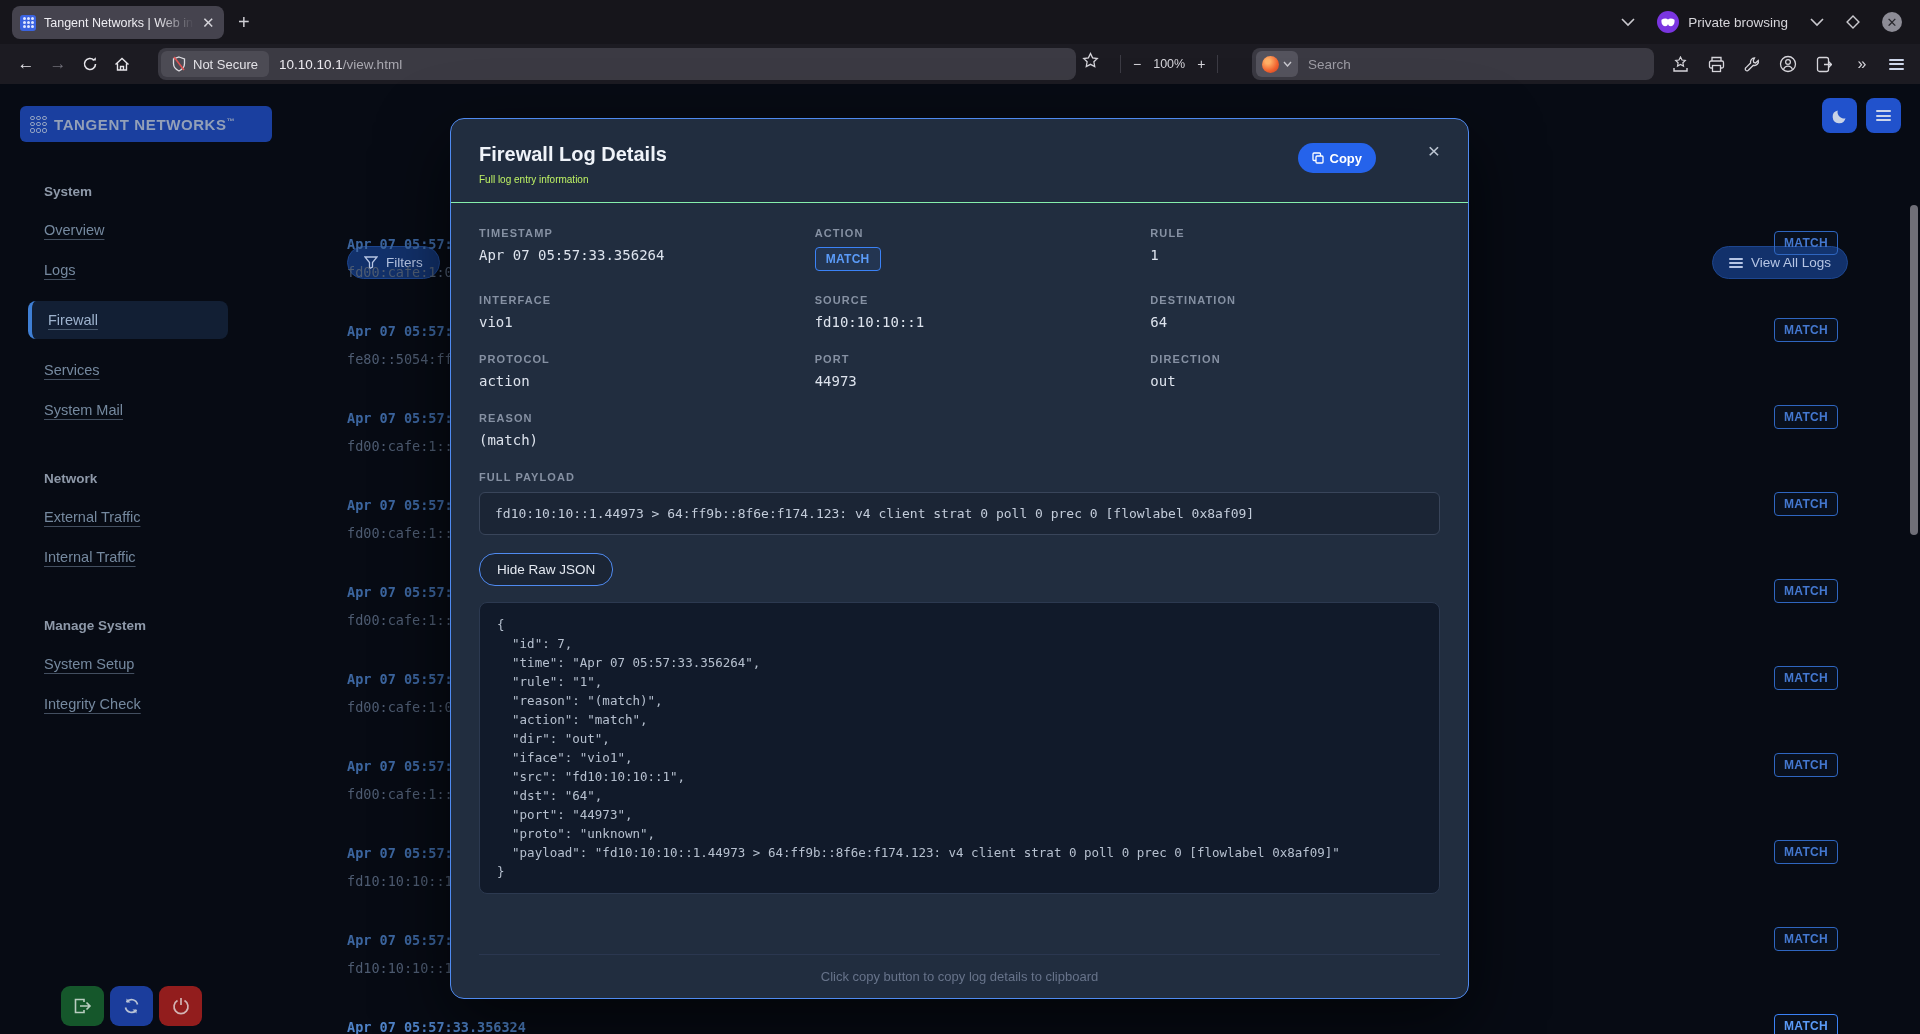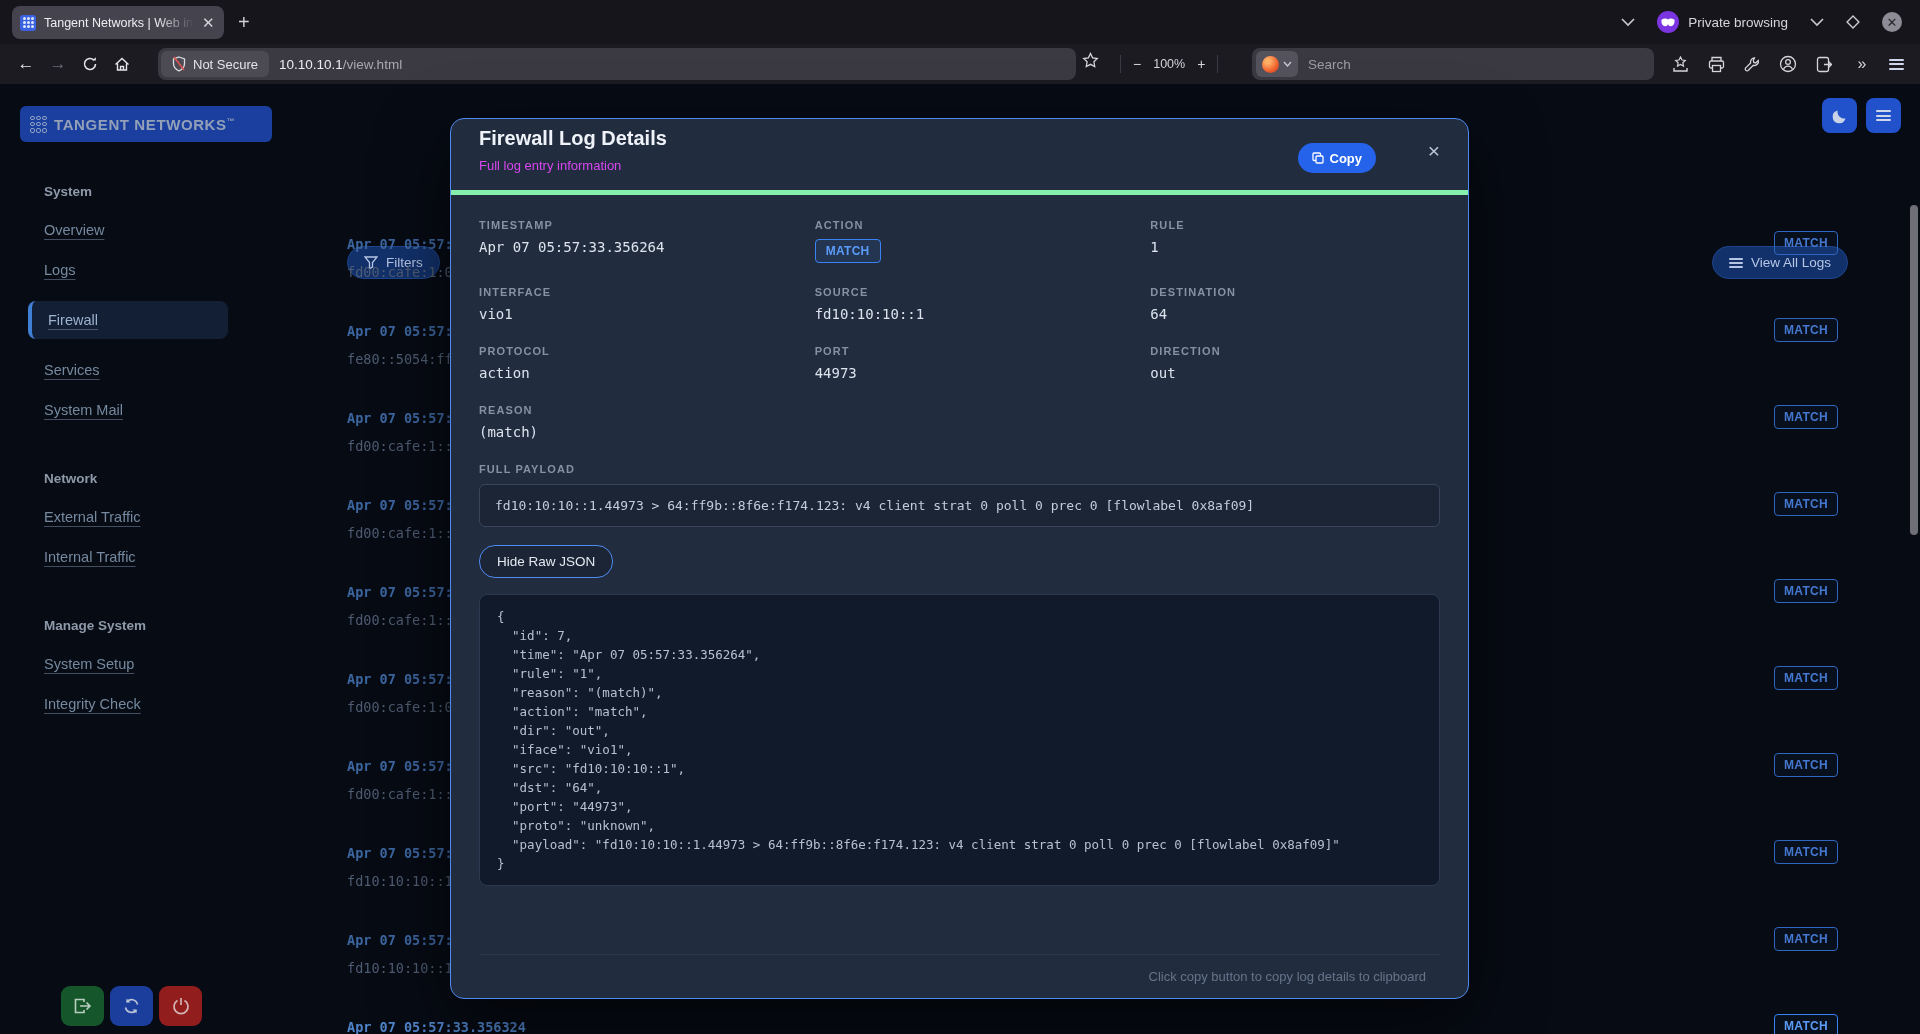--- a/index.html
+++ b/index.html
@@ -104,23 +104,23 @@
   .fab.blue  { left:110px; background:#1b3d9c; color:#b9c3d6; }
   .fab.red   { left:159px; background:#921d1d; color:#d3b4b4; }
 
   .scroll-thumb { position:absolute; left:1910px; top:121px; width:8px; height:330px; background:#6f6f78;
                   border-radius:4px; }
 
   
   .modal { position:absolute; left:450px; top:118px; width:1019px; height:881px; background:#212d3f;
            border:1.5px solid #4f8af0; border-radius:14px; z-index:10; display:flex; flex-direction:column;
            box-shadow:0 24px 70px rgba(0,0,0,.6); }
-  .m-header { position:relative; padding:8px 28px 17px; border-bottom:5px solid #86efac; }
+  .m-header { position:relative; padding:24px 28px 17px; border-bottom:1px solid #86efac; }
   .m-title { color:#eff3f9; font-size:20px; font-weight:bold; }
-  .m-sub { margin-top:8px; color:#d946ef; font-size:13px; }
+  .m-sub { margin-top:8px; color:#bef264; font-size:10px; }
   .copy-btn { position:absolute; top:24px; right:92px; height:30px; background:#2563eb; color:#fff;
               border:none; border-radius:15px; display:flex; align-items:center; gap:6px; padding:0 14px;
               font-size:13px; font-weight:bold; font-family:inherit; }
   .m-close { position:absolute; top:21px; right:28px; color:#bdc6d3; font-size:21px; background:none;
              border:none; line-height:1; font-family:inherit; }
   .m-body { flex:1; padding:24px 28px 0; display:flex; flex-direction:column; }
   .fields { display:grid; grid-template-columns:1fr 1fr 1fr; column-gap:46px; row-gap:23px; }
   .f-label { color:#8691a3; font-size:11px; font-weight:bold; letter-spacing:1.1px; }
   .f-value { margin-top:8px; font-family:"DejaVu Sans Mono", monospace; font-size:14px; color:#dde3ed; }
   .f-value.badge-value { display:inline-block; font-family:"Liberation Sans", sans-serif; font-size:12px;
@@ -128,21 +128,21 @@
                          background:rgba(59,130,246,.1); padding:4px 10px; letter-spacing:.3px; }
   .payload-sec { margin-top:23px; }
   .payload-box { margin-top:9px; border:1px solid #39455a; background:#1b2535; border-radius:6px;
                  padding:13px 15px; font-family:"DejaVu Sans Mono", monospace; font-size:13px;
                  color:#c3ccda; white-space:nowrap; overflow:hidden; }
   .toggle-json { margin-top:18px; align-self:flex-start; background:#1b2535; border:1px solid #4f8af0;
                  border-radius:16px; color:#e4e9f1; font-size:13.5px; padding:8px 17px; font-family:inherit; }
   .json-pre { margin-top:16px; background:#111a2a; border:1px solid #2c3950; border-radius:8px;
               padding:12px 17px; font-family:"DejaVu Sans Mono", monospace; font-size:12.5px;
               line-height:1.52; color:#b6c0cf; white-space:pre; overflow:hidden; flex:none; }
-  .m-footer { margin-top:auto; border-top:1px solid #2b3750; padding:14px; text-align:right;
+  .m-footer { margin-top:auto; border-top:1px solid #2b3750; padding:14px; text-align:center;
               color:#67738a; font-size:13px; }
 </style>
 </head>
 <body>
 
 <div class="titlebar">
   <div class="tab">
     <span class="favicon">
         <i></i>
         <i></i>

